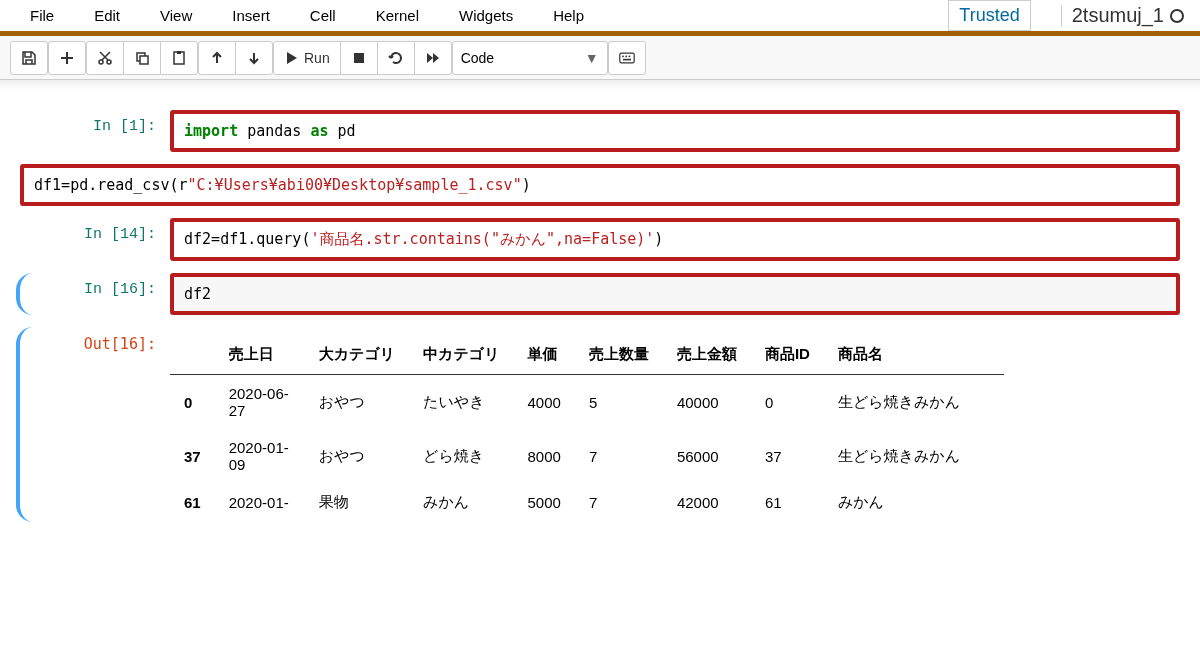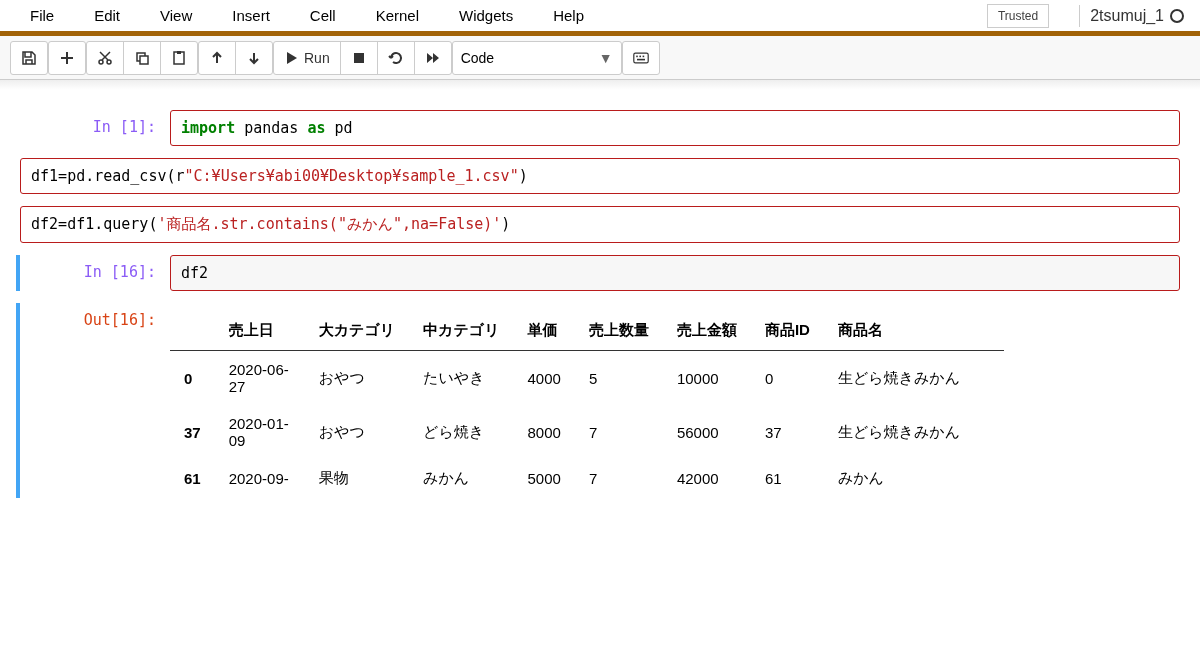--- a/index.html
+++ b/index.html
@@ -1,44 +1,44 @@
 <!DOCTYPE html>
 <html><head>
 <meta charset="utf-8">
 <style>
 * { box-sizing: border-box; margin: 0; padding: 0; }
 body { font-family: "Helvetica Neue", Helvetica, Arial, sans-serif; font-size: 14px; background: #fff; color: #000; }
 
 .menubar { display: flex; align-items: center; padding: 4px 10px; border-bottom: 5px solid #a16207; height: 36px; }
 .menubar .menu-item { padding: 6px 20px; cursor: pointer; font-size: 15px; }
 .menubar .spacer { flex: 1; }
-.trusted { border: 1px solid #ccc; padding: 4px 10px; margin-right: 20px; font-size: 12px; color: #404040; }
-.kernel-name { font-size: 16px; margin-right: 6px; color: #333; }
+.trusted { border: 1px solid #ccc; padding: 4px 10px; margin-right: 20px; font-size: 18px; color: #0369a1; }
+.kernel-name { font-size: 20px; margin-right: 6px; color: #333; }
 .kernel-indicator { width: 14px; height: 14px; border: 2px solid #333; border-radius: 50%; display: inline-block; vertical-align: middle; margin-right: 6px; }
 
 .toolbar { display: flex; align-items: center; padding: 6px 10px; border-bottom: 1px solid #ccc; background: #f8f8f8; height: 44px; }
 .tb-group { display: flex; border: 1px solid #ccc; border-radius: 3px; background: #fff; }
 .tb-btn { padding: 6px 10px; border: none; background: transparent; cursor: pointer; display: flex; align-items: center; justify-content: center; min-width: 34px; height: 32px; font-size: 14px; color: #333; }
 .tb-btn + .tb-btn { border-left: 1px solid #ccc; }
 .tb-btn svg { width: 16px; height: 16px; }
 .run-btn { display: flex; align-items: center; gap: 4px; font-size: 14px; }
-.select-wrap { border: 1px solid #ccc; border-radius: 3px; background: #fff; display: flex; align-items: center; padding: 0 8px; height: 34px; width: 170px; justify-content: space-between; }
+.select-wrap { border: 1px solid #ccc; border-radius: 3px; background: #fff; display: flex; align-items: center; padding: 0 8px; height: 34px; width: 156px; justify-content: space-between; }
 .select-wrap span { font-size: 14px; }
 .chev { font-size: 10px; color: #666; }
 
 .notebook-shadow { height: 10px; background: linear-gradient(#eee, #fff); }
 .notebook { padding: 20px 20px 0 20px; }
 
 .cell { display: flex; margin-bottom: 12px; }
-.cell.selected { border-left: 4px solid #42A5F5; margin-left: -4px; }
+.cell.selected { border-left: 4px solid #42A5F5; margin-left: -4px; border-radius: 17px; }
 .prompt { width: 150px; text-align: right; padding: 8px 14px 8px 0; font-family: monospace; font-size: 15px; flex-shrink: 0; }
-.in-prompt { color: #8b5cf6; }
+.in-prompt { color: #0f766e; font-family: Liberation Mono, monospace; }
 .out-prompt { color: #D84315; }
 .cell-body { flex: 1; }
-.input-area { border: 1px solid #b91c1c; border-radius: 3px; padding: 8px 10px; background: #f7f7f7; font-family: monospace; font-size: 15px; white-space: pre; overflow-x: auto; }
+.input-area { border: 4px solid #b91c1c; border-radius: 3px; padding: 8px 10px; background: #f7f7f7; font-family: monospace; font-size: 15px; white-space: pre; overflow-x: auto; }
 .input-area.white { background: #fff; }
 
 .kw-green { color: #008000; font-weight: bold; }
 .str-red { color: #BA2121; }
 
 .output-area { padding: 8px 0 0 0; }
 .df-table { border-collapse: collapse; }
 .df-table th, .df-table td { padding: 10px 14px; text-align: left; font-size: 15px; }
 .df-table thead th { border-bottom: 1.5px solid #333; font-weight: bold; }
 .df-table tbody th { font-weight: bold; }
@@ -162,20 +162,21 @@
     </div>
   </div>
 
   <div class="cell">
     <div class="cell-body">
       <div class="input-area white" id="code-1"><span>df1</span><span>=</span><span>pd.read_csv(</span><span>r</span><span class="str-red">"C:¥Users¥abi00¥Desktop¥sample_1.csv"</span><span>)</span></div>
     </div>
   </div>
 
   <div class="cell">
+    <div class="prompt in-prompt">In [14]:</div>
     <div class="cell-body">
       <div class="input-area white" id="code-2"><span>df2</span><span>=</span><span>df1.query(</span><span class="str-red">'商品名.str.contains("みかん",na=False)'</span><span>)</span></div>
     </div>
   </div>
 
   <div class="cell selected">
     <div class="prompt in-prompt">In [16]:</div>
     <div class="cell-body">
       <div class="input-area" id="code-3"><span>df2</span></div>
     </div>
@@ -200,38 +201,38 @@
               </tr>
             </thead>
           <tbody id="df-body">
               <tr>
                 <th>0</th>
                 <td style="white-space: normal; max-width: 90px;">2020-06-27</td>
                 <td>おやつ</td>
                 <td>たいやき</td>
                 <td>4000</td>
                 <td>5</td>
-                <td>10000</td>
+                <td>40000</td>
                 <td>0</td>
                 <td class="wide">生どら焼きみかん</td>
               </tr>
               <tr>
                 <th>37</th>
                 <td style="white-space: normal; max-width: 90px;">2020-01-09</td>
                 <td>おやつ</td>
                 <td>どら焼き</td>
                 <td>8000</td>
                 <td>7</td>
                 <td>56000</td>
                 <td>37</td>
                 <td class="wide">生どら焼きみかん</td>
               </tr>
               <tr>
                 <th>61</th>
-                <td style="white-space: normal; max-width: 90px;">2020-09-</td>
+                <td style="white-space: normal; max-width: 90px;">2020-01-</td>
                 <td>果物</td>
                 <td>みかん</td>
                 <td>5000</td>
                 <td>7</td>
                 <td>42000</td>
                 <td>61</td>
                 <td class="wide">みかん</td>
               </tr>
             </tbody>
         </table>

